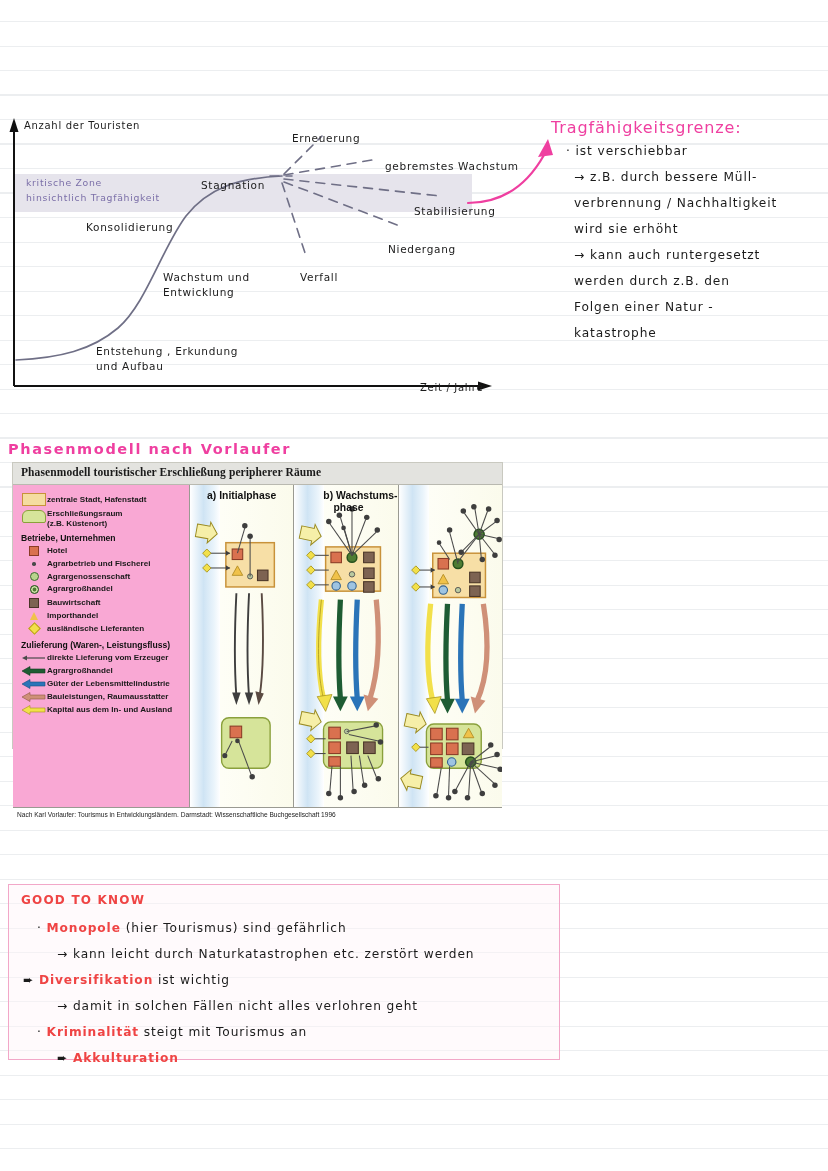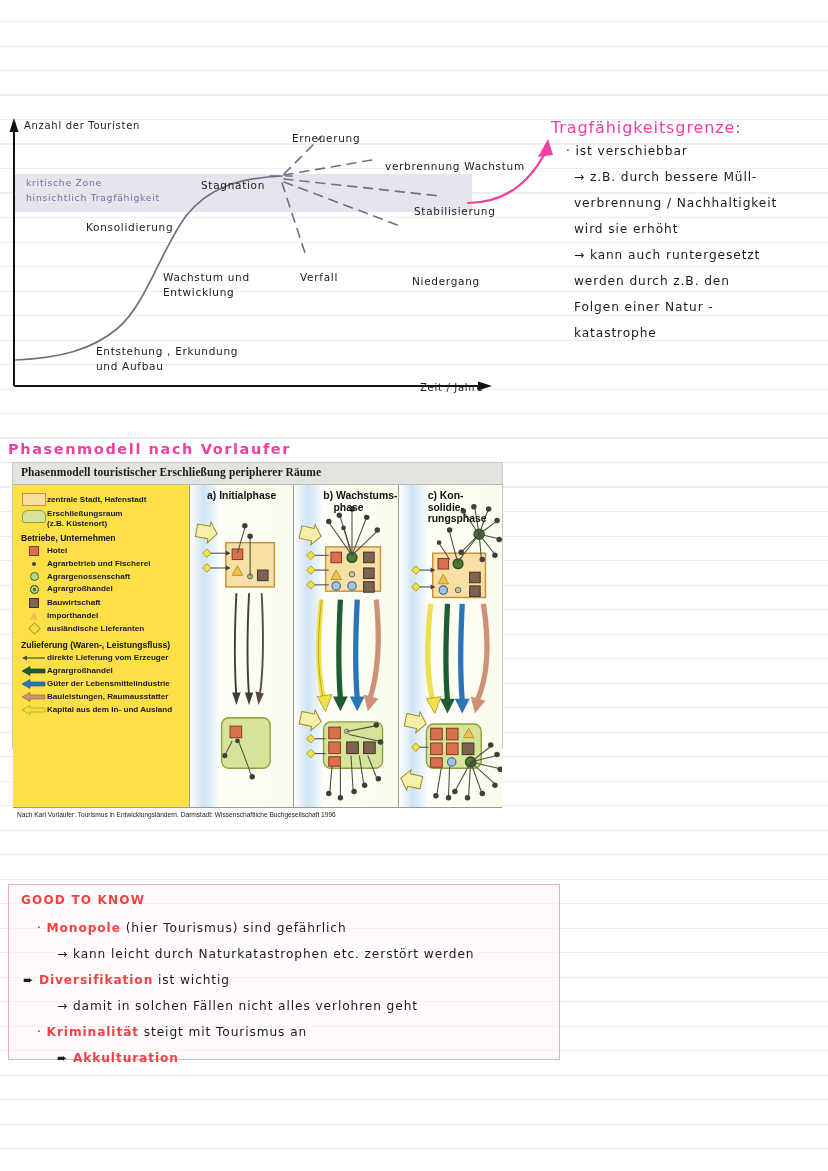--- a/index.html
+++ b/index.html
@@ -28,21 +28,21 @@
 
   
   #figure{position:absolute;left:12px;top:462px;width:491px;height:287px;
      background:#ffffff;border:1px solid #c9c9c0;box-sizing:border-box;}
   #fig-head{height:22px;background:#e3e3df;border-bottom:1px solid #b9b9b0;
      font-family:"Liberation Serif", serif;font-weight:bold;font-size:11.5px;
      color:#1a1a1a;padding:3px 0 0 8px;box-sizing:border-box;letter-spacing:.1px;}
   #fig-body{position:relative;height:322px;display:flex;}
   .fcol{position:relative;box-sizing:border-box;}
   .legendcol{width:177px;border-right:1px solid #9a9a92;padding:8px 6px 0 8px;
-     background:#fde047;}
+     background:#f9a8d4;}
   .phasecol{flex:1;border-right:1px solid #9a9a92;position:relative;overflow:hidden;}
   .phasecol:last-child{border-right:none;}
   .phase-title{font-family:"Liberation Sans", sans-serif;font-weight:bold;
      font-size:10.4px;color:#111;text-align:center;padding-top:5px;position:relative;z-index:4;line-height:11.5px;}
   .phase-title.left{text-align:left;padding-left:29px;}
   .seabg{position:absolute;left:0;top:0;bottom:0;width:30px;
      background:linear-gradient(to right,#ffffff 0%,#cfe4f4 45%,#eaf4fb 80%,#ffffff 100%);z-index:0;}
   .landbg{position:absolute;left:30px;right:0;top:0;bottom:0;
      background:linear-gradient(to right,#fefef6 0%,#fbfbec 100%);z-index:0;}
 
@@ -111,23 +111,23 @@
   <div class="purple hw" style="left:26px;top:191px;">hinsichtlich Tragfähigkeit</div>
 
   <div class="blk hw" style="left:86px;top:221px;">Konsolidierung</div>
   <div class="blk hw" style="left:201px;top:179px;">Stagnation</div>
   <div class="blk hw" style="left:163px;top:271px;">Wachstum und</div>
   <div class="blk hw" style="left:163px;top:286px;">Entwicklung</div>
   <div class="blk hw" style="left:96px;top:345px;">Entstehung , Erkundung</div>
   <div class="blk hw" style="left:96px;top:360px;">und Aufbau</div>
 
   <div class="blk hw" style="left:292px;top:132px;">Erneuerung</div>
-  <div class="blk hw" style="left:385px;top:160px;">verbrennung Wachstum</div>
+  <div class="blk hw" style="left:385px;top:160px;">gebremstes Wachstum</div>
   <div class="blk hw" style="left:414px;top:205px;">Stabilisierung</div>
-  <div class="blk hw" style="left:412px;top:243px;margin-top:32px;">Niedergang</div>
+  <div class="blk hw" style="left:388px;top:243px;">Niedergang</div>
   <div class="blk hw" style="left:300px;top:271px;">Verfall</div>
 
   <svg style="position:absolute;left:460px;top:125px;width:120px;height:90px;" viewBox="0 0 120 90">
     <path d="M8,78 C 40,78 66,62 84,30" fill="none" stroke="#ef3fa0" stroke-width="2.2" stroke-linecap="round"></path>
     <polygon points="88,14 78,32 93,30" fill="#ef3fa0"></polygon>
   </svg>
 
   <div class="pink-title hw" style="left:551px;top:118px;font-size:16px;letter-spacing:.9px;">Tragfähigkeitsgrenze:</div>
   <div class="note hw" style="left:566px;top:144px;">· ist verschiebbar</div>
   <div class="note hw" style="left:574px;top:170px;">→ z.B. durch bessere Müll-</div>
@@ -388,25 +388,20 @@
             <line x1="16" y1="252" x2="30" y2="252"></line>
         </g>
         <polygon points="12,238 16,234 20,238 16,242" fill="#f2e04a" stroke="#a39018" stroke-width=".8"></polygon>
         <polygon points="12,252 16,248 20,252 16,256" fill="#f2e04a" stroke="#a39018" stroke-width=".8"></polygon>
       </svg>
     </div>
 
     <div class="fcol phasecol">
       <div class="seabg"></div>
       <div class="landbg"></div>
-      <div class="phase-title left">
-        <div>c) Kon-</div>
-        <div>solidie-</div>
-        <div>rungsphase</div>
-      </div>
       <svg style="position:absolute;left:0;top:0;width:100%;height:100%;z-index:3;" viewBox="0 0 98 300">
         <rect x="32" y="62" width="50" height="42" fill="#f7dfa6" stroke="#c8923a" stroke-width="1.4"></rect>
         <rect x="37" y="67" width="10" height="10" fill="#d9714f" stroke="#8a3b26" stroke-width="1"></rect>
         <circle cx="56" cy="72" r="4.6" fill="#4e7c33" stroke="#25501c" stroke-width="1.4"></circle>
         <polygon points="42,82 47,91 37,91" fill="#f0c24a" stroke="#b08a20" stroke-width=".8"></polygon>
         <rect x="67" y="80" width="10" height="10" fill="#7d6352" stroke="#4a3528" stroke-width="1"></rect>
         <circle cx="42" cy="97" r="4" fill="#9ec4e2" stroke="#2f5f90" stroke-width="1"></circle>
         <circle cx="56" cy="97" r="2.6" fill="#b9c9a0" stroke="#4a4a4a" stroke-width=".8"></circle>
         <rect x="67" y="93" width="10" height="10" fill="#7d6352" stroke="#4a3528" stroke-width="1"></rect>
 

